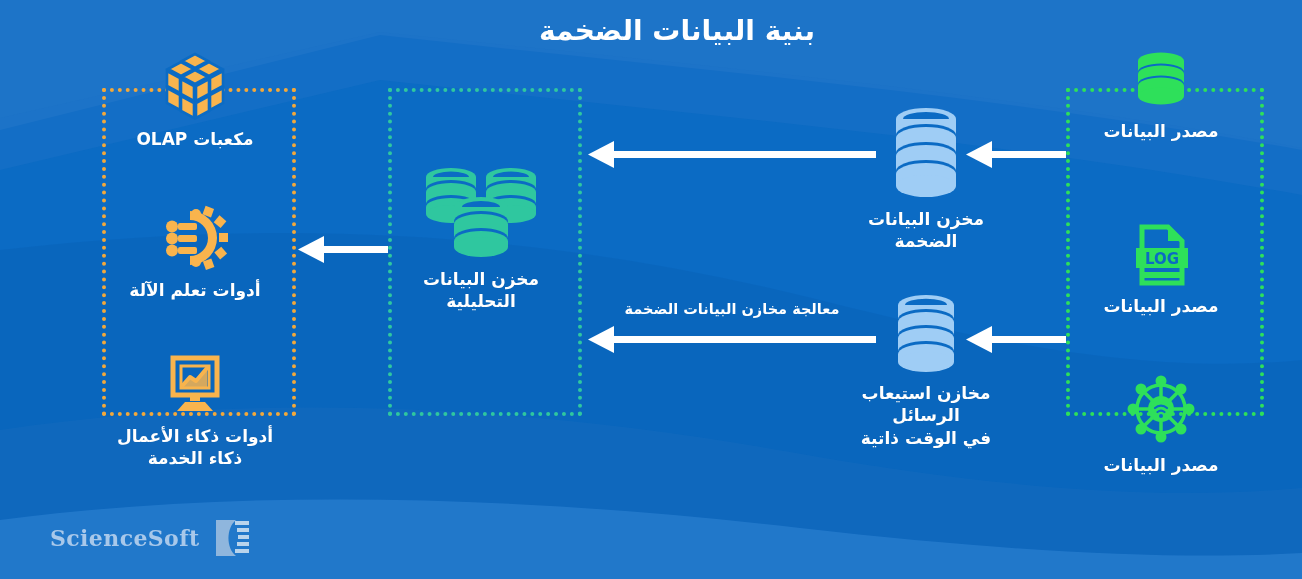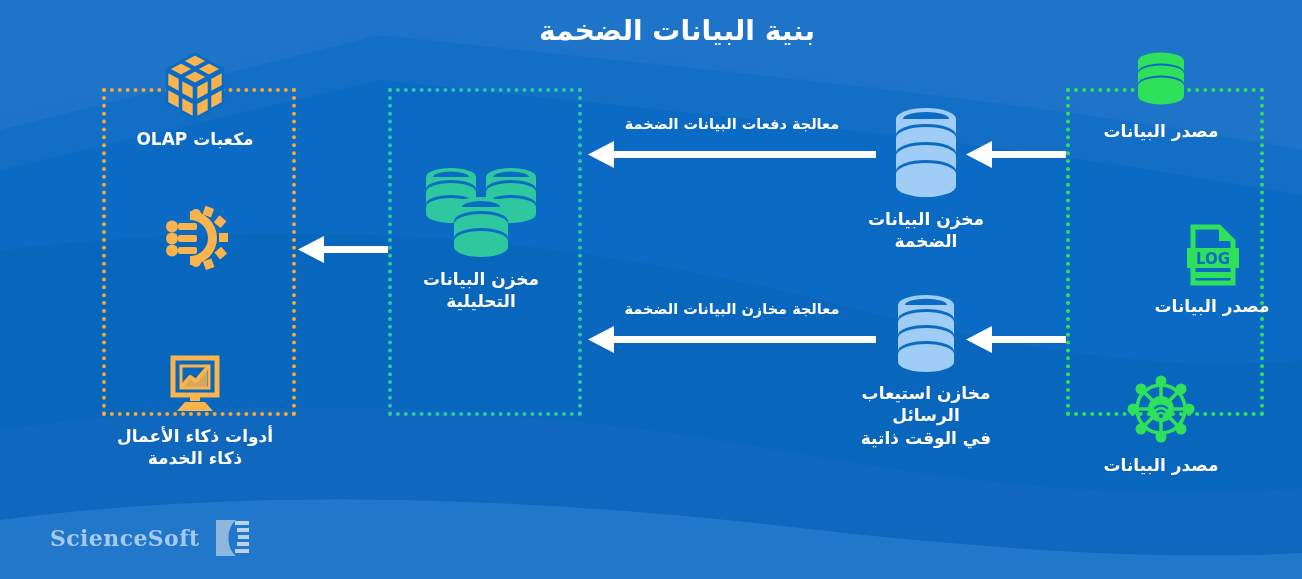--- a/index.html
+++ b/index.html
@@ -80,21 +80,21 @@
       <ellipse cx="32" cy="26" rx="23" ry="8.5" fill="#2ee05a"></ellipse>
       <rect x="9" y="26" width="46" height="10" fill="#2ee05a"></rect>
       <ellipse cx="32" cy="36" rx="23" ry="8.5" fill="#0b6bc4"></ellipse>
       <ellipse cx="32" cy="38" rx="23" ry="8.5" fill="#2ee05a"></ellipse>
       <rect x="9" y="38" width="46" height="10" fill="#2ee05a"></rect>
       <ellipse cx="32" cy="48" rx="23" ry="8.5" fill="#2ee05a"></ellipse>
     </svg>
     <div class="label">مصدر البيانات</div>
   </div>
 
-  <div class="node" style="left:1096px;top:223px;width:180px;">
+  <div class="node" style="left:1045px;top:223px;width:180px;">
     <svg class="icon" width="58" height="64" viewBox="0 0 58 64">
       <path d="M10,4 L36,4 L50,18 L50,60 L10,60 Z" fill="none" stroke="#2ee05a" stroke-width="5"></path>
       <path d="M36,4 L50,18 L36,18 Z" fill="#2ee05a"></path>
       <rect x="4" y="25" width="52" height="20" fill="#2ee05a"></rect>
       <text x="30" y="41" font-family="DejaVu Sans, sans-serif" font-size="15" font-weight="bold" fill="#0b6bc4" text-anchor="middle">LOG</text>
       <rect x="10" y="49" width="40" height="6" fill="#2ee05a"></rect>
     </svg>
     <div class="label">مصدر البيانات</div>
   </div>
 
@@ -256,20 +256,21 @@
         <rect x="18" y="42" width="19" height="7" rx="2"></rect>
         <circle cx="12" cy="21.5" r="6"></circle>
         <circle cx="12" cy="33.5" r="6"></circle>
         <circle cx="12" cy="45.5" r="6"></circle>
       </g>
       <g fill="#f9b44d">
         <circle cx="36" cy="9" r="5"></circle>
         <circle cx="36" cy="57" r="5"></circle>
       </g>
     </svg>
+    <div class="label">أدوات تعلم الآلة</div>
   </div>
 
   <div class="node" style="left:79px;top:355px;width:180px;">
     <svg class="icon" width="72" height="62" viewBox="0 0 72 62">
       <rect x="14" y="3" width="44" height="37" fill="none" stroke="#f9b44d" stroke-width="5"></rect>
       <rect x="22" y="11" width="28" height="22" fill="none" stroke="#f9b44d" stroke-width="3"></rect>
       <polyline points="24,30 31,22 37,26 48,13" fill="none" stroke="#f9b44d" stroke-width="4" stroke-linejoin="round" stroke-linecap="round"></polyline>
       <polygon points="24,30 31,22 37,26 48,13 48,32 24,32" fill="#f9b44d" opacity="0.85"></polygon>
       <rect x="31" y="40" width="10" height="6" fill="#f9b44d"></rect>
       <path d="M18,56 L26,47 L46,47 L54,56 Z" fill="#f9b44d"></path>
@@ -279,21 +280,20 @@
   </div>
 
   <div class="arrow" style="left:940px;top:140px;width:100px;height:30px;">
     <svg width="100" height="30" viewBox="0 0 100 30">
       <rect x="22" y="11" width="78" height="7" fill="#ffffff"></rect>
       <polygon points="0,14.5 26,1 26,28" fill="#ffffff"></polygon>
     </svg>
   </div>
 
   <div class="arrow" style="left:562px;top:140px;width:288px;height:30px;">
-    <div class="alabel">معالجة دفعات البيانات الضخمة</div>
     <svg width="288" height="30" viewBox="0 0 288 30">
       <rect x="22" y="11" width="266" height="7" fill="#ffffff"></rect>
       <polygon points="0,14.5 26,1 26,28" fill="#ffffff"></polygon>
     </svg>
   </div>
 
   <div class="arrow" style="left:940px;top:325px;width:100px;height:30px;">
     <svg width="100" height="30" viewBox="0 0 100 30">
       <rect x="22" y="11" width="78" height="7" fill="#ffffff"></rect>
       <polygon points="0,14.5 26,1 26,28" fill="#ffffff"></polygon>

